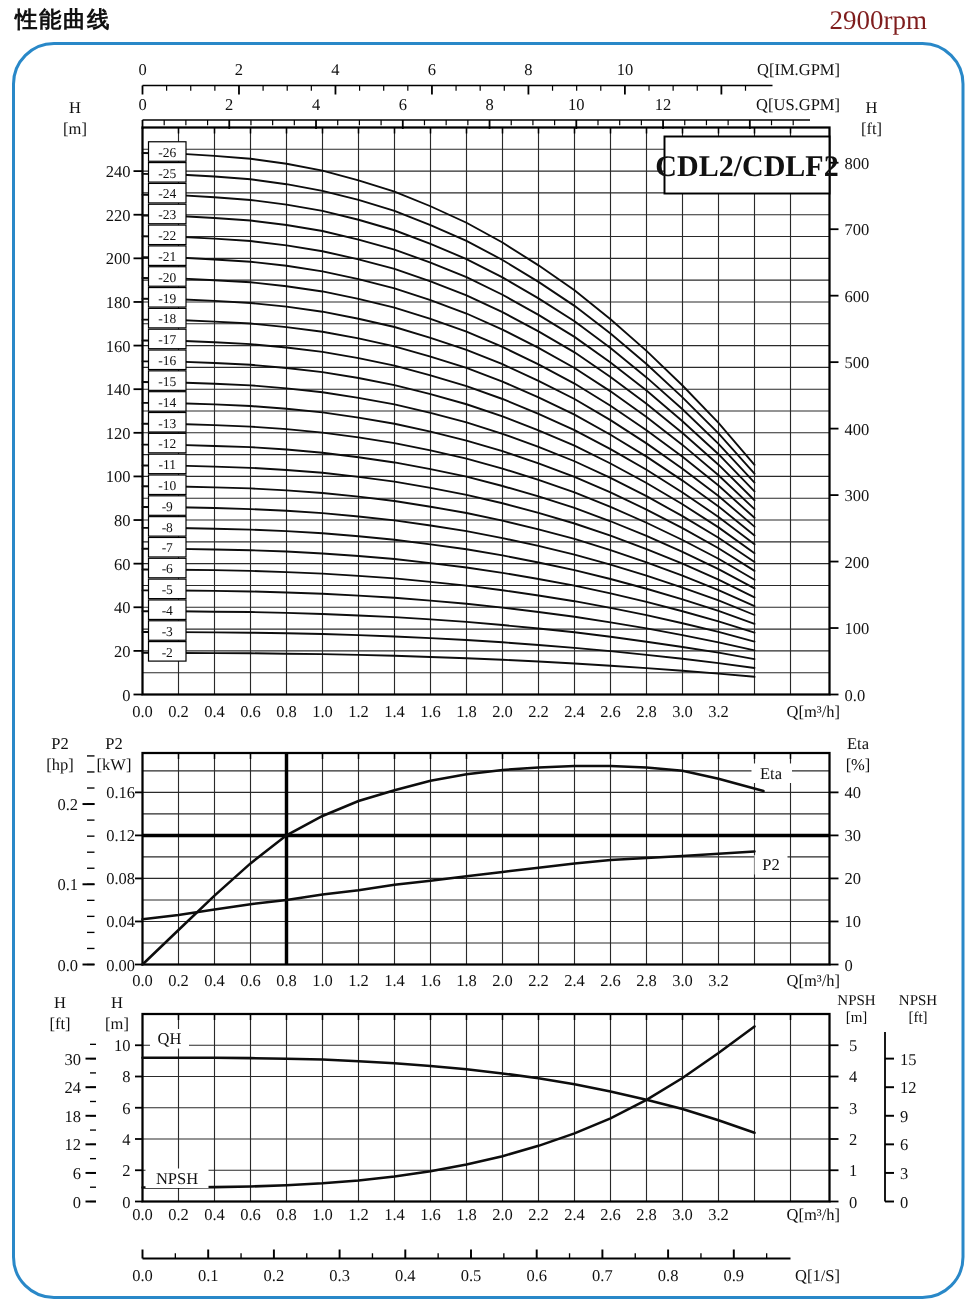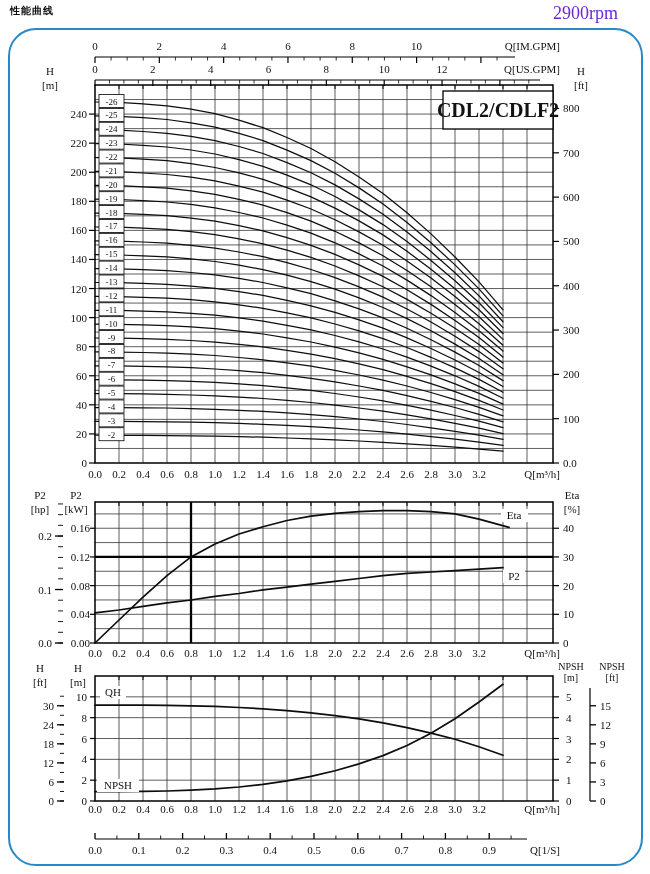--- a/index.html
+++ b/index.html
@@ -1,20 +1,20 @@
 <!DOCTYPE html>
 <html><head>
 <meta charset="utf-8">
 <style>
   html,body{margin:0;padding:0;background:#fff;}
   .page{position:relative;width:650px;height:874px;background:#fff;overflow:hidden;
         font-family:"Liberation Serif","DejaVu Serif",serif;}
   .hdr-title{position:absolute;left:10px;top:4px;font-family:"DejaVu Sans","Liberation Sans",sans-serif;
-             font-weight:bold;font-size:10px;color:#111;letter-spacing:1px;}
-  .hdr-speed{position:absolute;right:32px;top:3px;font-size:18px;color:#6d28d9;}
+             font-weight:bold;font-size:15px;color:#111;letter-spacing:1px;}
+  .hdr-speed{position:absolute;right:32px;top:3px;font-size:18px;color:#7f1d1d;}
   .frame{position:absolute;left:8px;top:28px;width:631px;height:834px;border:2.5px solid #2988c8;
          border-radius:28px;background:#fff;}
   svg{position:absolute;left:0;top:0;}
   text{fill:#111;}
 </style>
 </head>
 <body>
 
 <div class="page">
   <div class="hdr-title">性能曲线</div>

